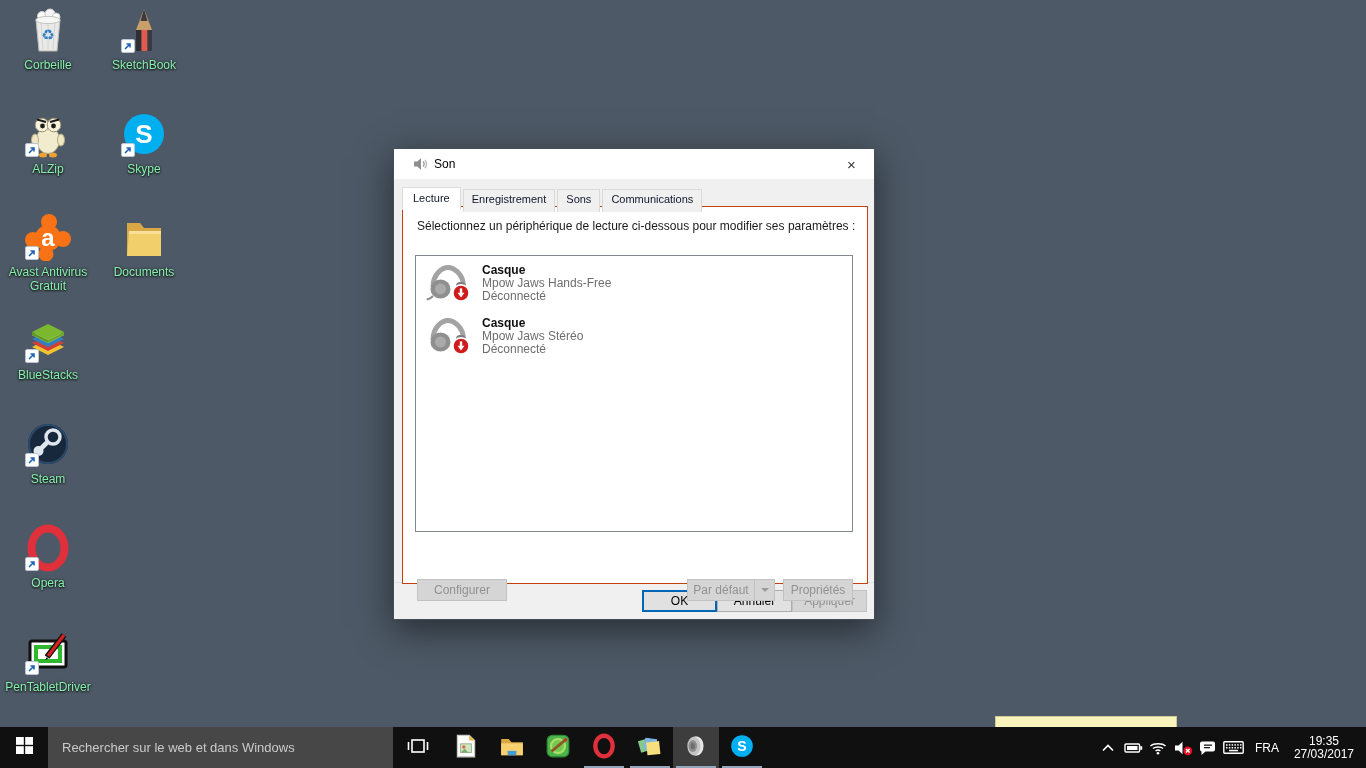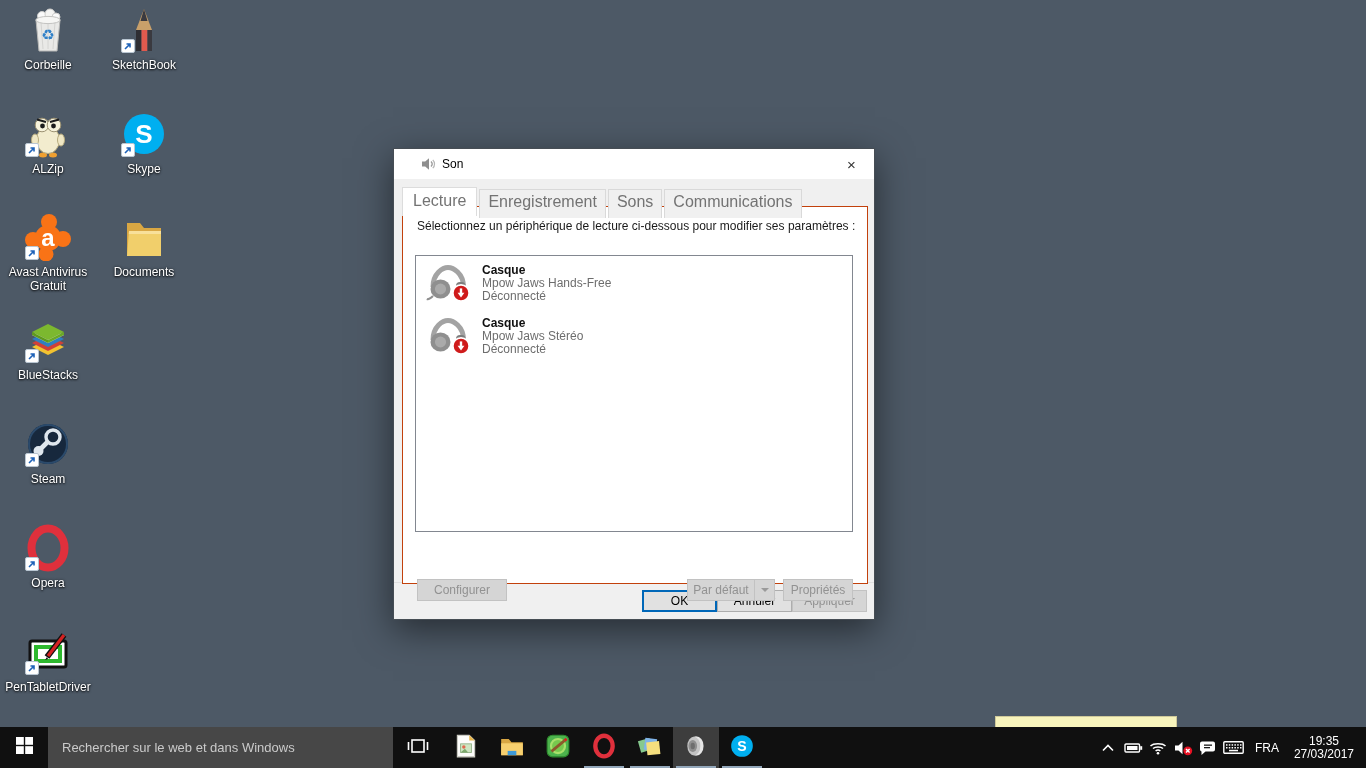--- a/index.html
+++ b/index.html
@@ -3,39 +3,39 @@
 <meta charset="utf-8">
 <style>
   * { margin:0; padding:0; box-sizing:border-box; }
   html,body { width:1366px; height:768px; overflow:hidden; }
   body { font-family:"Liberation Sans","DejaVu Sans",sans-serif; position:relative;
          background:#4d5966; }
 
   
   .desk-icon { position:absolute; width:96px; height:98px; text-align:center; cursor:default; }
   .desk-icon .ico { position:relative; width:48px; height:48px; margin:0 auto; display:block; }
-  .desk-icon .lbl { display:block; margin-top:4px; font-size:12px; color:#ffffff; line-height:14px;
+  .desk-icon .lbl { display:block; margin-top:4px; font-size:12px; color:#86efac; line-height:14px;
                     text-shadow:0 1px 2px rgba(0,0,0,.85), 0 0 3px rgba(0,0,0,.6); }
   .sc-badge { position:absolute; left:1px; bottom:1px; width:14px; height:14px; background:#fff;
               border:1px solid #b9c6d2; border-radius:2px; }
   .sc-badge svg { display:block; }
 
   
   .dialog { position:absolute; left:393px; top:148px; width:482px; height:472px;
             background:#f0f0f0; border:1px solid rgba(40,48,56,.85);
             box-shadow:0 10px 34px rgba(0,0,0,.5); font-size:12px; color:#000; }
-  .titlebar { height:30px; background:#fff; display:flex; align-items:center; padding-left:26px; }
+  .titlebar { height:30px; background:#fff; display:flex; align-items:center; padding-left:18px; }
   .titlebar .t-icon { width:16px; height:16px; margin-right:6px; }
   .titlebar .t-text { flex:1; font-size:12px; color:#000; }
   .btn-close { width:45px; height:29px; border:none; background:transparent; font-size:15px;
                color:#333; line-height:29px; text-align:center; cursor:default; }
 
   .tabstrip { display:flex; margin:8px 0 0 8px; position:relative; z-index:2; }
   .tab { padding:3px 8px 4px; border:1px solid #d9d9d9; border-bottom:none; background:#f0f0f0;
-         margin-right:2px; font-size:16px; position:relative; top:2px; color:#737373;text-align:right; }
+         margin-right:2px; font-size:11px; position:relative; top:2px; color:#0f172a;text-align:right; }
   .tab.active { background:#fff; border-color:#dcdcdc; top:0; padding:4px 10px 6px; z-index:3; }
 
   .tabpage { position:absolute; left:8px; top:57px; width:466px; height:378px; background:#fff;
              border:1px solid #c2410c; z-index:1; }
   .instruction { position:absolute; left:14px; top:12px; color:#1a1a1a; }
   .listbox { position:absolute; left:12px; top:48px; width:438px; height:277px; background:#fff;
              border:1px solid #828790; overflow:hidden; }
   .device { display:flex; align-items:flex-start; padding:7px 8px 6px 10px; }
   .device .dv-ico { width:46px; height:40px; flex:0 0 46px; margin-right:10px; }
   .device .dv-name { font-weight:bold; color:#101010; line-height:14px; }

